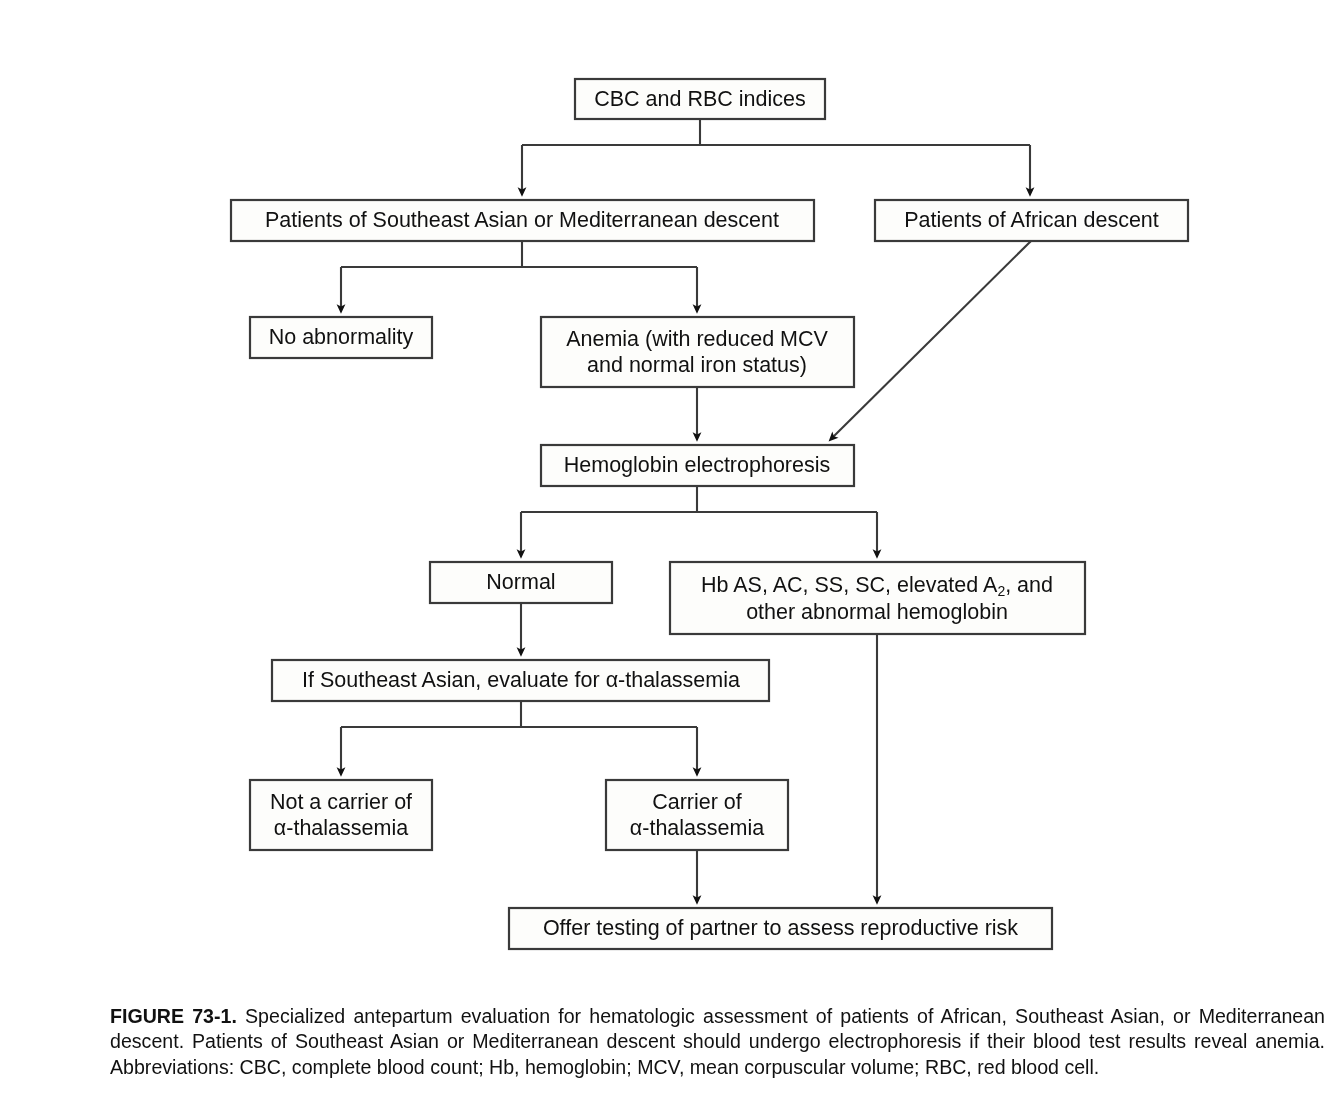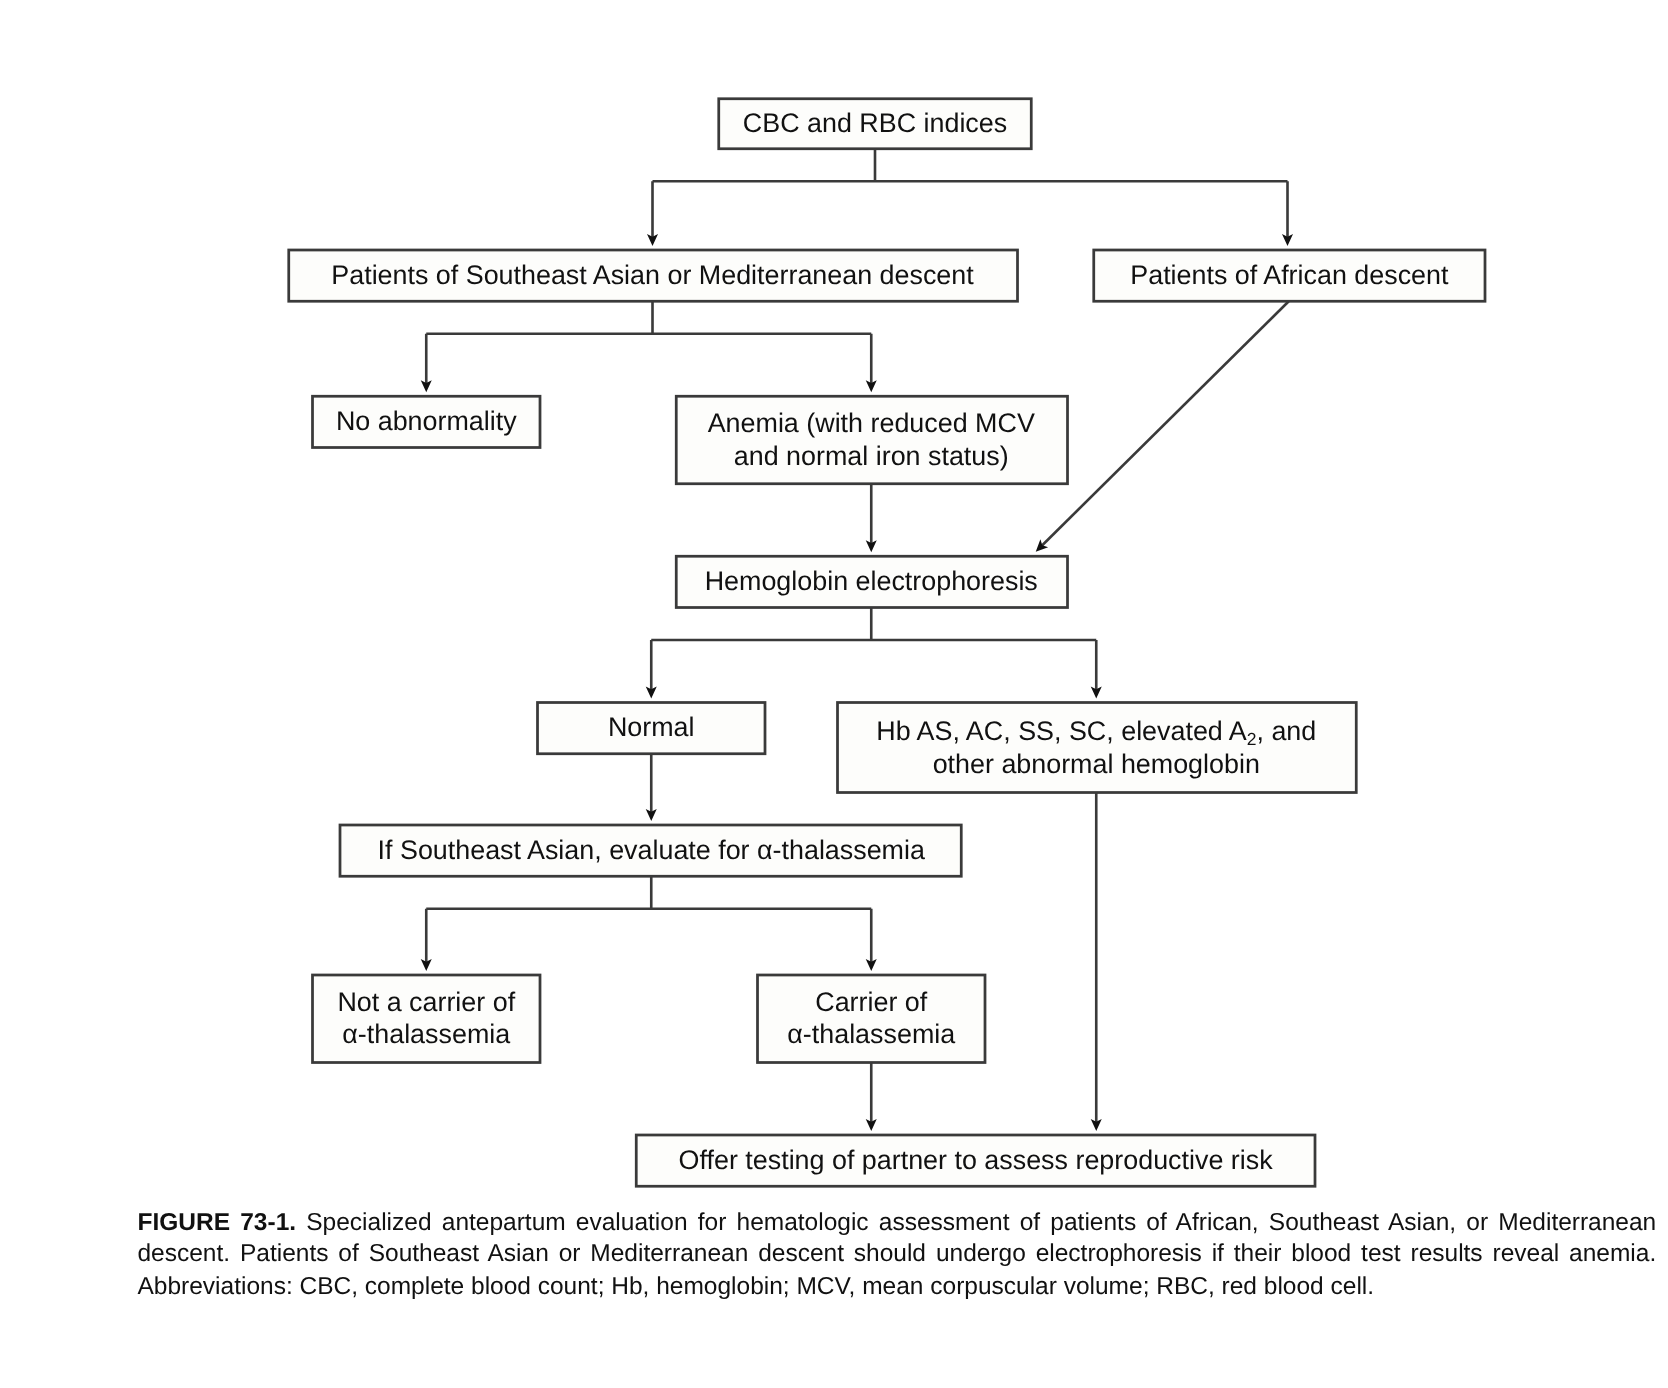--- a/index.html
+++ b/index.html
@@ -19,21 +19,21 @@
     fill:#111111;
     text-anchor:middle;
     dominant-baseline:middle;
   }
   .node-text .sub{font-size:14px;}
   .connector{stroke:#3a3a3a;stroke-width:2.1;fill:none;}
   .arrowhead{fill:#111111;stroke:none;}
   #caption{
     position:absolute;
     left:110px;
-    top:966px;
+    top:1004px;
     width:1215px;
     font-family:"Liberation Sans", sans-serif;
     font-size:19.6px;
     line-height:25.4px;
     text-align:justify;
     color:#111111;
   }
   #caption b{font-weight:bold;}
 </style>
 </head>

